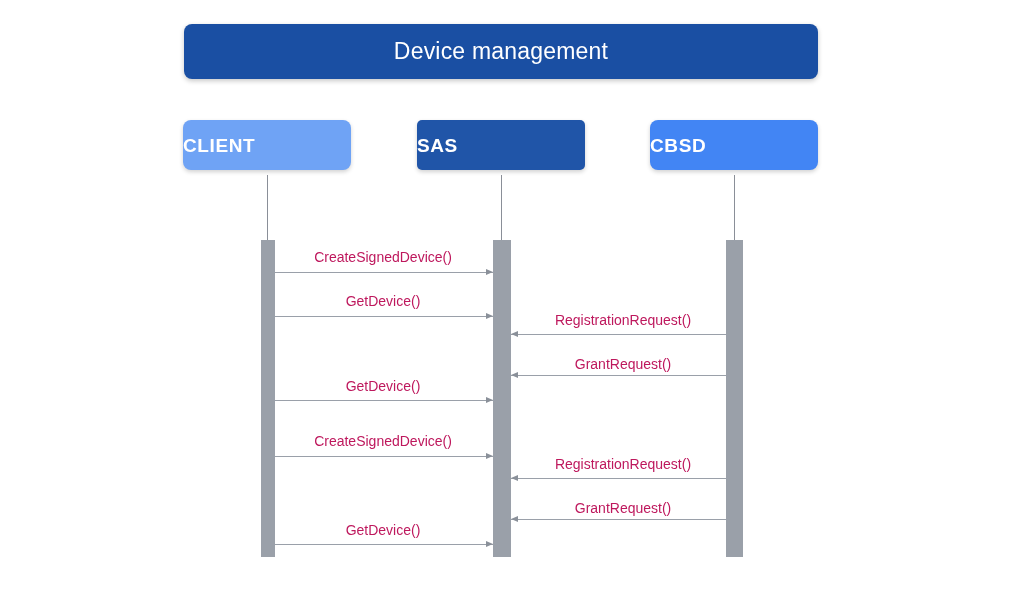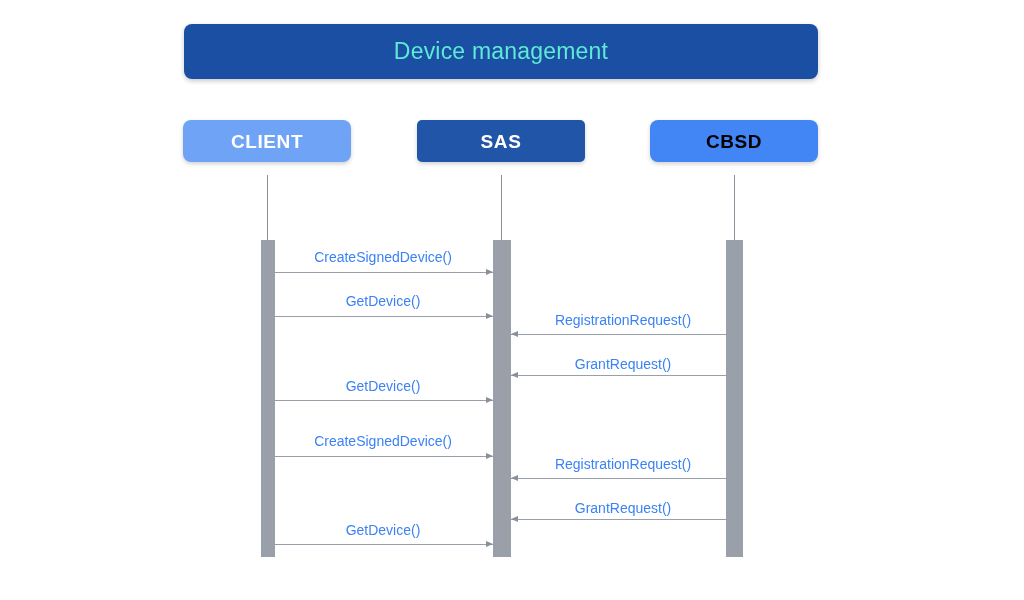--- a/index.html
+++ b/index.html
@@ -30,36 +30,36 @@
     width: 634px;
     height: 55px;
     border-radius: 8px;
     background: #1A4FA3;
     box-shadow: 0 2px 5px rgba(0,0,0,0.22);
     display: flex;
     align-items: center;
     justify-content: center;
   }
   .title-text {
-    color: #5eead4;
+    color: #ffffff;
     font-size: 23px;
     font-weight: 400;
     letter-spacing: 0.2px;
     line-height: 1;
     white-space: nowrap;
   }
 
   
   .participant {
     position: absolute;
     top: 120px;
-    height: 42px;
+    height: 50px;
     display: flex;
     align-items: center;
-    justify-content: center;
+    justify-content: flex-start;
     box-shadow: 0 2px 4px rgba(0,0,0,0.18);
   }
   .participant-label {
     color: #ffffff;
     font-size: 19px;
     font-weight: 700;
     letter-spacing: 0.6px;
     line-height: 1;
     white-space: nowrap;
   }
@@ -100,21 +100,21 @@
     border-bottom: 3.5px solid transparent;
   }
   .arrow-head.right {
     border-left: 7px solid #8A9099;
   }
   .arrow-head.left {
     border-right: 7px solid #8A9099;
   }
   .message-label {
     position: absolute;
-    color: #3b82f6;
+    color: #be185d;
     font-size: 14px;
     line-height: 1;
     white-space: nowrap;
     text-align: center;
     transform: translate(-50%, -100%);
   }
 </style>
 </head>
 <body>
 
@@ -125,21 +125,21 @@
   </div>
 
   <div id="participants-layer">
       <div class="participant" style="left: 183px; width: 168px; background: rgb(111, 163, 245); border-radius: 8px;">
         <span class="participant-label" style="color: rgb(255, 255, 255);">CLIENT</span>
       </div>
       <div class="participant" style="left: 417px; width: 168px; background: rgb(32, 85, 168); border-radius: 5px;">
         <span class="participant-label" style="color: rgb(255, 255, 255);">SAS</span>
       </div>
       <div class="participant" style="left: 650px; width: 168px; background: rgb(66, 133, 244); border-radius: 8px;">
-        <span class="participant-label" style="color: #000000;">CBSD</span>
+        <span class="participant-label" style="color: #ffffff;">CBSD</span>
       </div>
     </div>
   <div id="lifelines-layer">
       <div class="lifeline" style="left: 267px; top: 175px; height: 65px;"></div>
       <div class="lifeline" style="left: 501px; top: 175px; height: 65px;"></div>
       <div class="lifeline" style="left: 734px; top: 175px; height: 65px;"></div>
     </div>
   <div id="activations-layer">
       <div class="activation" style="left: 261px; top: 240px; width: 14px; height: 317px; background: rgb(154, 160, 169);"></div>
       <div class="activation" style="left: 493px; top: 240px; width: 18px; height: 317px; background: rgb(154, 160, 169);"></div>

